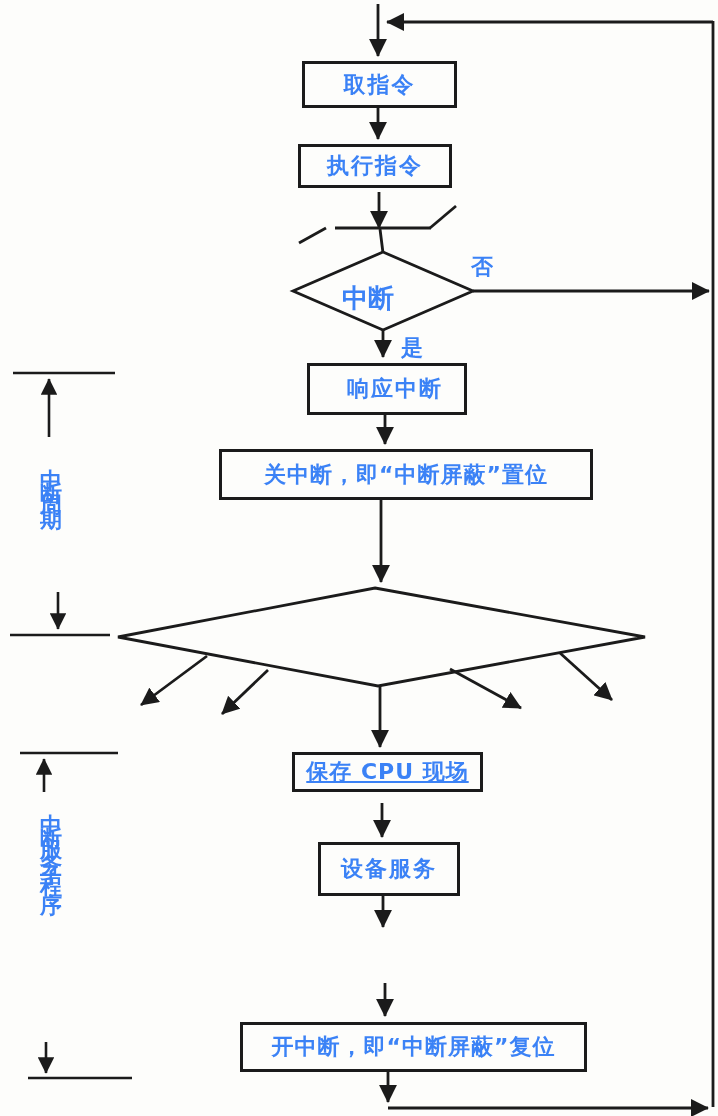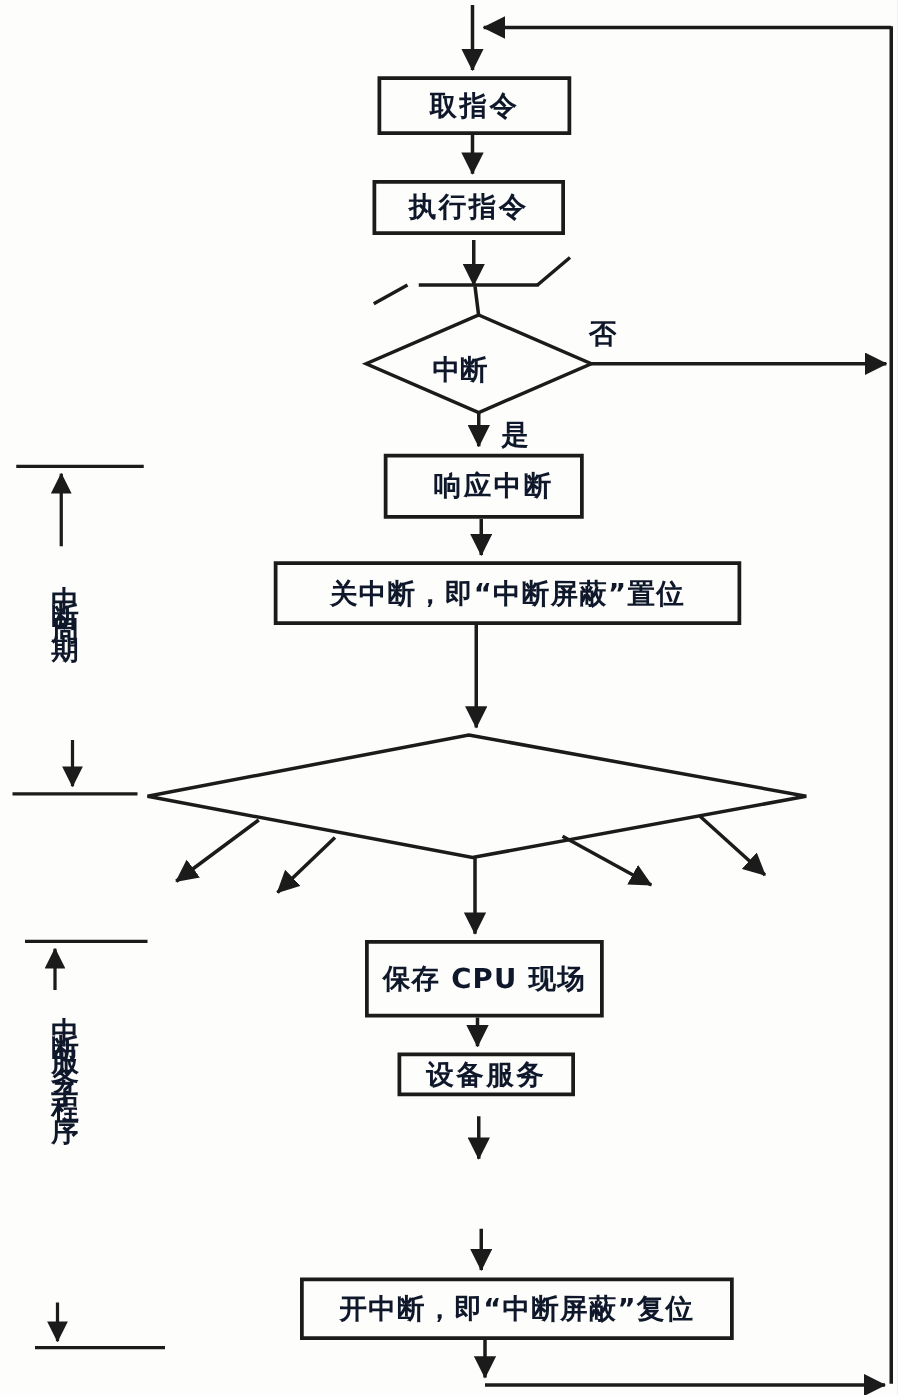--- a/index.html
+++ b/index.html
@@ -2,21 +2,21 @@
 <html><head>
 <meta charset="utf-8">
 <style>
   html,body{margin:0;padding:0;background:#e8e8e8;}
   .canvas{
     position:relative;
     width:718px;height:1116px;
     margin:0 auto;
     background:#fdfdfb;
     font-family:"DejaVu Sans","Liberation Sans",sans-serif;
-    color:#0f172a;
+    color:#3b82f6;
     overflow:hidden;
   }
   svg.wires{position:absolute;left:0;top:0;width:718px;height:1116px;}
   .node{
     position:absolute;
     border:3px solid #1b1b1b;
     background:#fdfdfb;
     display:flex;align-items:center;justify-content:center;
     font-size:22px;font-weight:bold;
     letter-spacing:2px;
@@ -25,21 +25,21 @@
     z-index:2;
   }
   .floatlabel{
     position:absolute;
     font-size:22px;font-weight:bold;
     white-space:nowrap;
     z-index:2;
   }
   .diamond-label{
     position:absolute;
-    font-size:22px;font-weight:bold;
+    font-size:26px;font-weight:bold;
     text-align:center;
     white-space:nowrap;
     z-index:2;
   }
   .vlabel{
     position:absolute;
     writing-mode:vertical-lr;
     text-orientation:upright;
     font-size:22px;font-weight:bold;
     letter-spacing:13px;
@@ -123,25 +123,25 @@
   </div>
 
   <div class="node" style="left:307px;top:363px;width:160px;height:52px;padding-left:16px;">
     <span>响应中断</span>
   </div>
 
   <div class="node" style="left:219px;top:449px;width:374px;height:51px;letter-spacing:1px;">
     <span>关中断，即“中断屏蔽”置位</span>
   </div>
 
-  <div class="node" style="left:292px;top:752px;width:191px;height:62px;letter-spacing:1px;">
+  <div class="node" style="left:292px;top:752px;width:191px;height:40px;letter-spacing:1px;text-decoration:underline;">
     <span>保存 CPU 现场</span>
   </div>
 
-  <div class="node" style="left:318px;top:842px;width:142px;height:35px;">
+  <div class="node" style="left:318px;top:842px;width:142px;height:54px;">
     <span>设备服务</span>
   </div>
 
 
   <div class="node" style="left:240px;top:1022px;width:347px;height:50px;letter-spacing:1px;">
     <span>开中断，即“中断屏蔽”复位</span>
   </div>
 
   <div class="diamond-label" style="left:330px;top:281px;width:76px;">中断</div>
 

